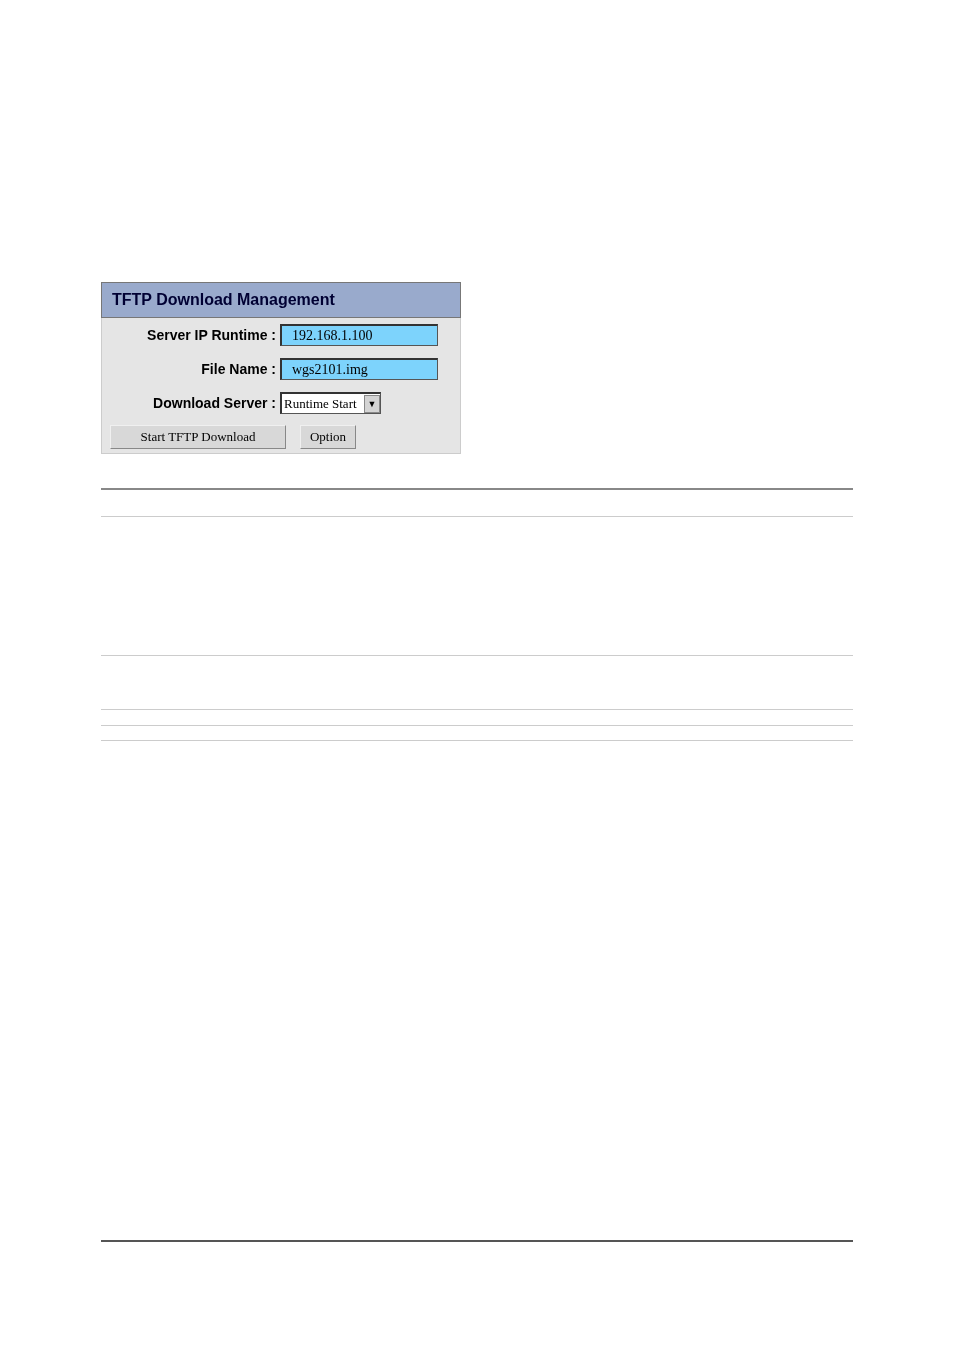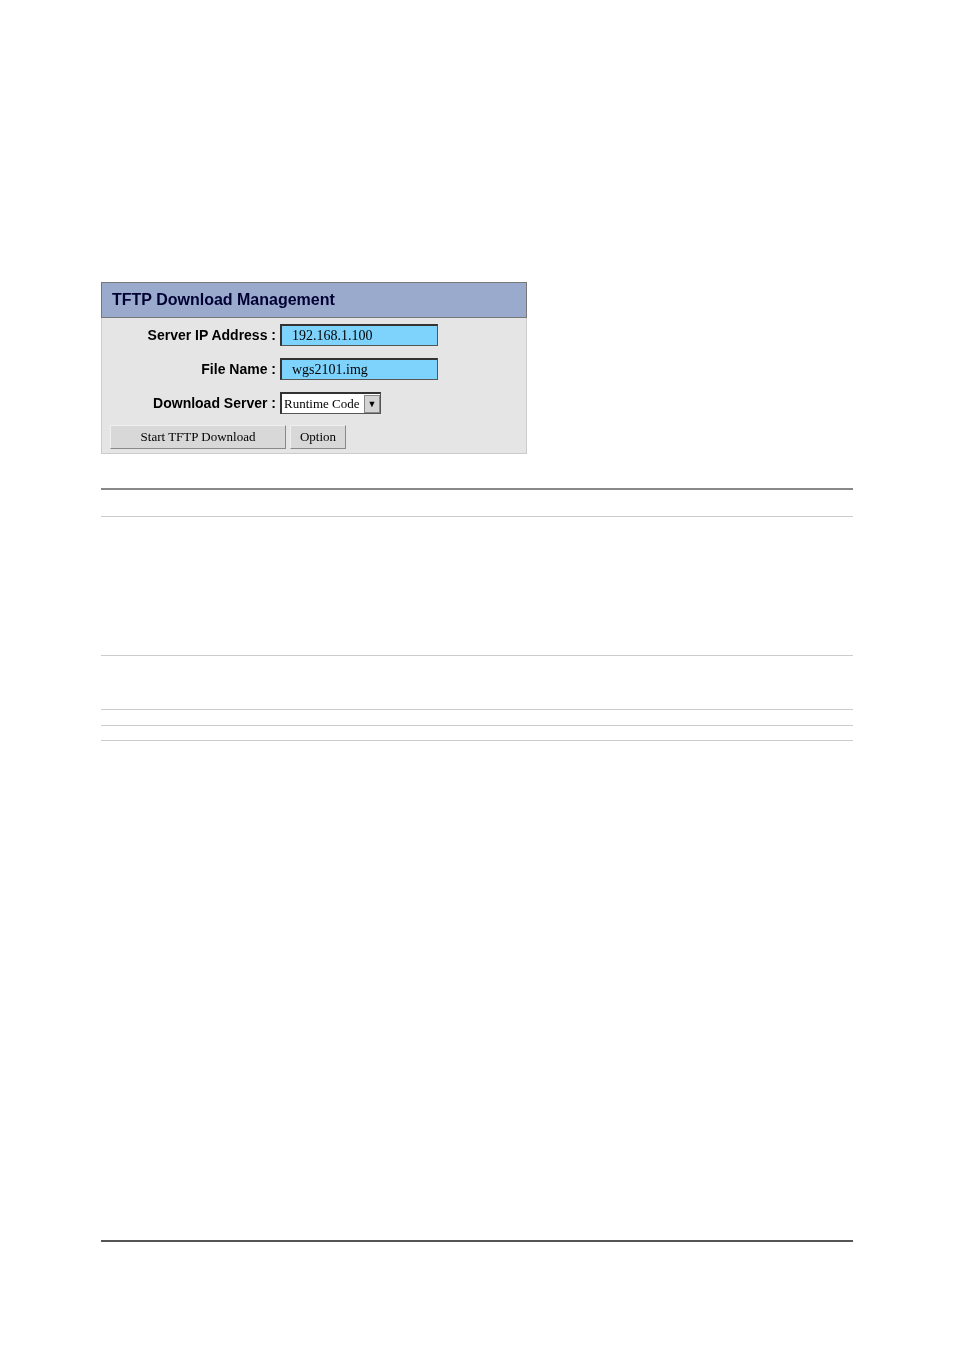--- a/index.html
+++ b/index.html
@@ -7,21 +7,21 @@
       font-family: Arial, sans-serif;
       background: #ffffff;
       width: 954px;
       height: 1351px;
       position: relative;
     }
     .panel {
       position: absolute;
       left: 101px;
       top: 282px;
-      width: 426px;
+      width: 360px;
     }
     .panel-header {
       background: #99aacc;
       border: 1px solid #777;
       padding: 8px 10px;
       font-weight: bold;
       font-size: 16px;
       color: #000033;
     }
     .form-row {
@@ -78,21 +78,21 @@
     }
     .button-row {
       background: #e5e5e5;
       display: flex;
       align-items: center;
       height: 34px;
       padding-left: 8px;
       border-left: 1px solid #ccc;
       border-right: 1px solid #ccc;
       border-bottom: 1px solid #ccc;
-      gap: 4px;
+      gap: 14px;
     }
     .btn {
       font-family: Georgia, serif;
       font-size: 13px;
       height: 24px;
       background: #d8d8d8;
       border: 1px solid #888;
       border-top: 1px solid #f0f0f0;
       border-left: 1px solid #f0f0f0;
       padding: 2px 8px;
@@ -112,33 +112,33 @@
     .hr6 { position: absolute; left: 101px; top: 740px; width: 752px; height: 1px; background: #ccc; }
     .hr7 { position: absolute; left: 101px; top: 1240px; width: 752px; height: 2px; background: #555; }
   </style>
 </head>
 <body>
 
 <div class="panel">
   <div class="panel-header">TFTP Download Management</div>
 
   <div class="form-row">
-    <div class="label">Server IP Address :</div>
+    <div class="label">Server IP Runtime :</div>
     <input type="text" class="input-text" value="192.168.1.100" style="">
   </div>
 
   <div class="form-row">
     <div class="label">File Name :</div>
     <input type="text" class="input-text" value="wgs2101.img" style="">
   </div>
 
   <div class="form-row">
     <div class="label">Download Server :</div>
     <div class="select-box">
-      <span>Runtime Code</span>
+      <span>Runtime Start</span>
       <span class="select-arrow">▼</span>
     </div>
   </div>
 
   <div class="button-row">
     <button class="btn btn-primary">Start TFTP Download</button>
     <button class="btn btn-cancel">Option</button>
   </div>
 </div>
 

